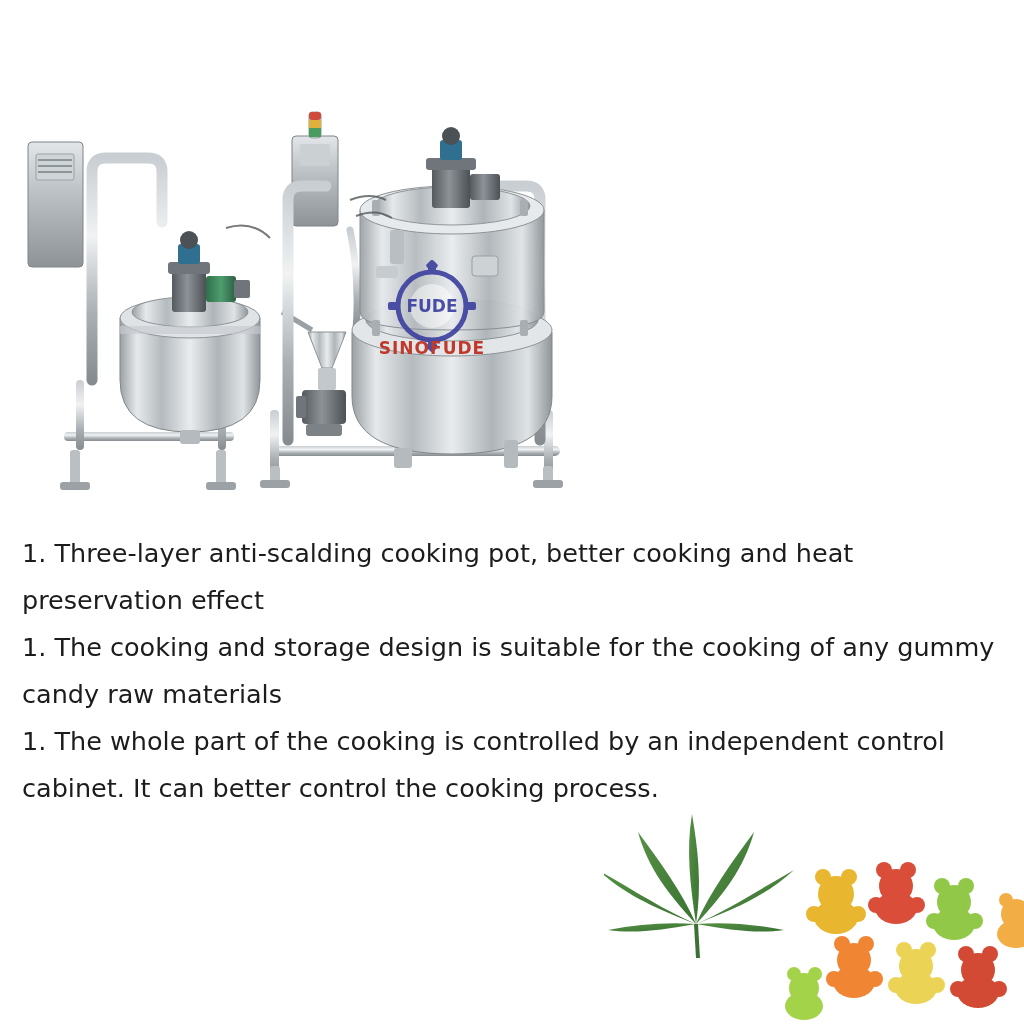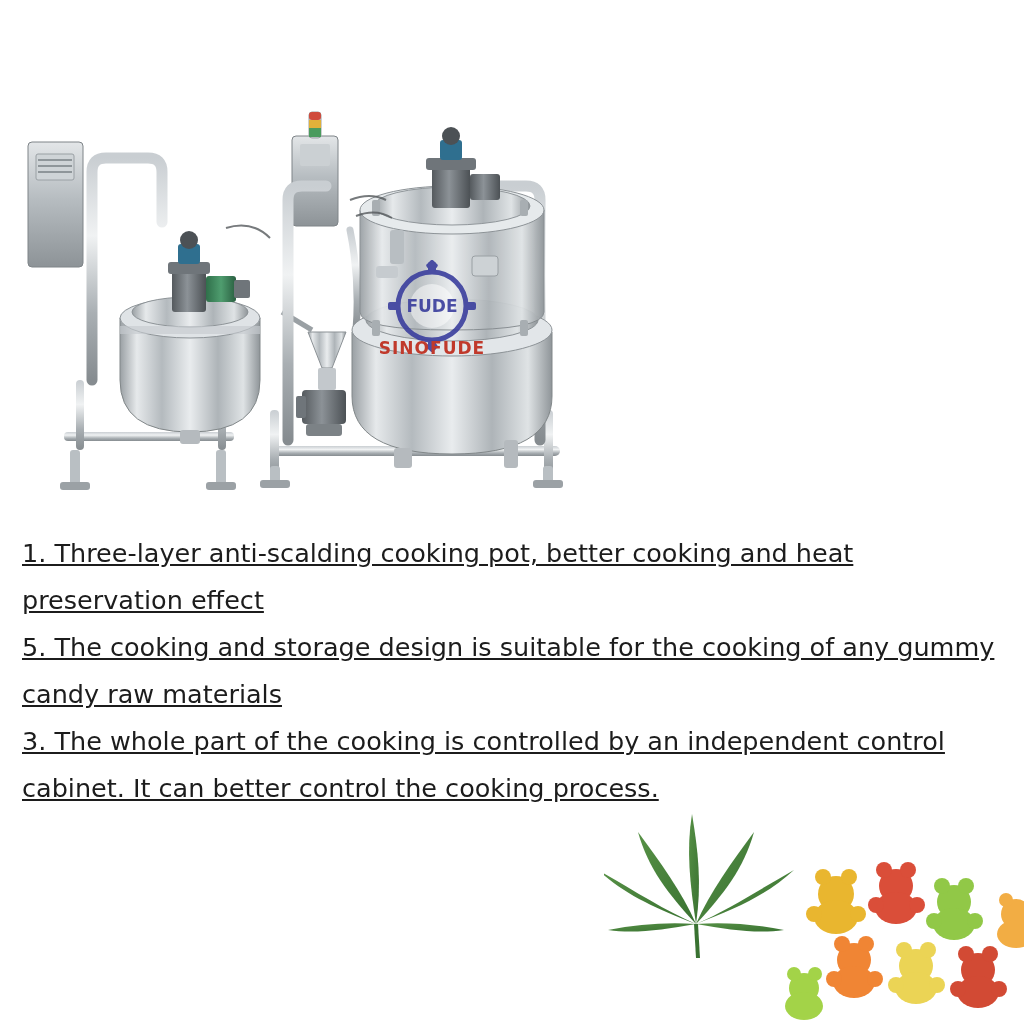--- a/index.html
+++ b/index.html
@@ -69,21 +69,21 @@
     position: absolute;
     left: 22px;
     top: 530px;
     width: 985px;
     font-size: 25.5px;
     line-height: 47px;
     color: #1c1c1c;
     font-family: "DejaVu Sans", sans-serif;
     z-index: 5;
   }
-  .body-text p { margin: 0; text-decoration: underline; }
+  .body-text p { margin: 0; }
 
   
   .decor {
     position: absolute;
     right: 0px;
     bottom: 0px;
     width: 420px;
     height: 250px;
     z-index: 2;
     pointer-events: none;
@@ -353,15 +353,15 @@
         <circle cx="412" cy="140" r="15"></circle>
           <circle cx="402" cy="126" r="7"></circle>
         <ellipse cx="412" cy="160" rx="19" ry="14"></ellipse>
       </g>
     </g>
   </svg>
 </div>
 
 <div class="body-text">
   <p>1. Three-layer anti-scalding cooking pot, better cooking and heat preservation effect</p>
-  <p>5. The cooking and storage design is suitable for the cooking of any gummy candy raw materials</p>
-  <p>3. The whole part of the cooking is controlled by an independent control cabinet. It can better control the cooking process.</p>
+  <p>1. The cooking and storage design is suitable for the cooking of any gummy candy raw materials</p>
+  <p>1. The whole part of the cooking is controlled by an independent control cabinet. It can better control the cooking process.</p>
 </div>
 
 </body></html>

